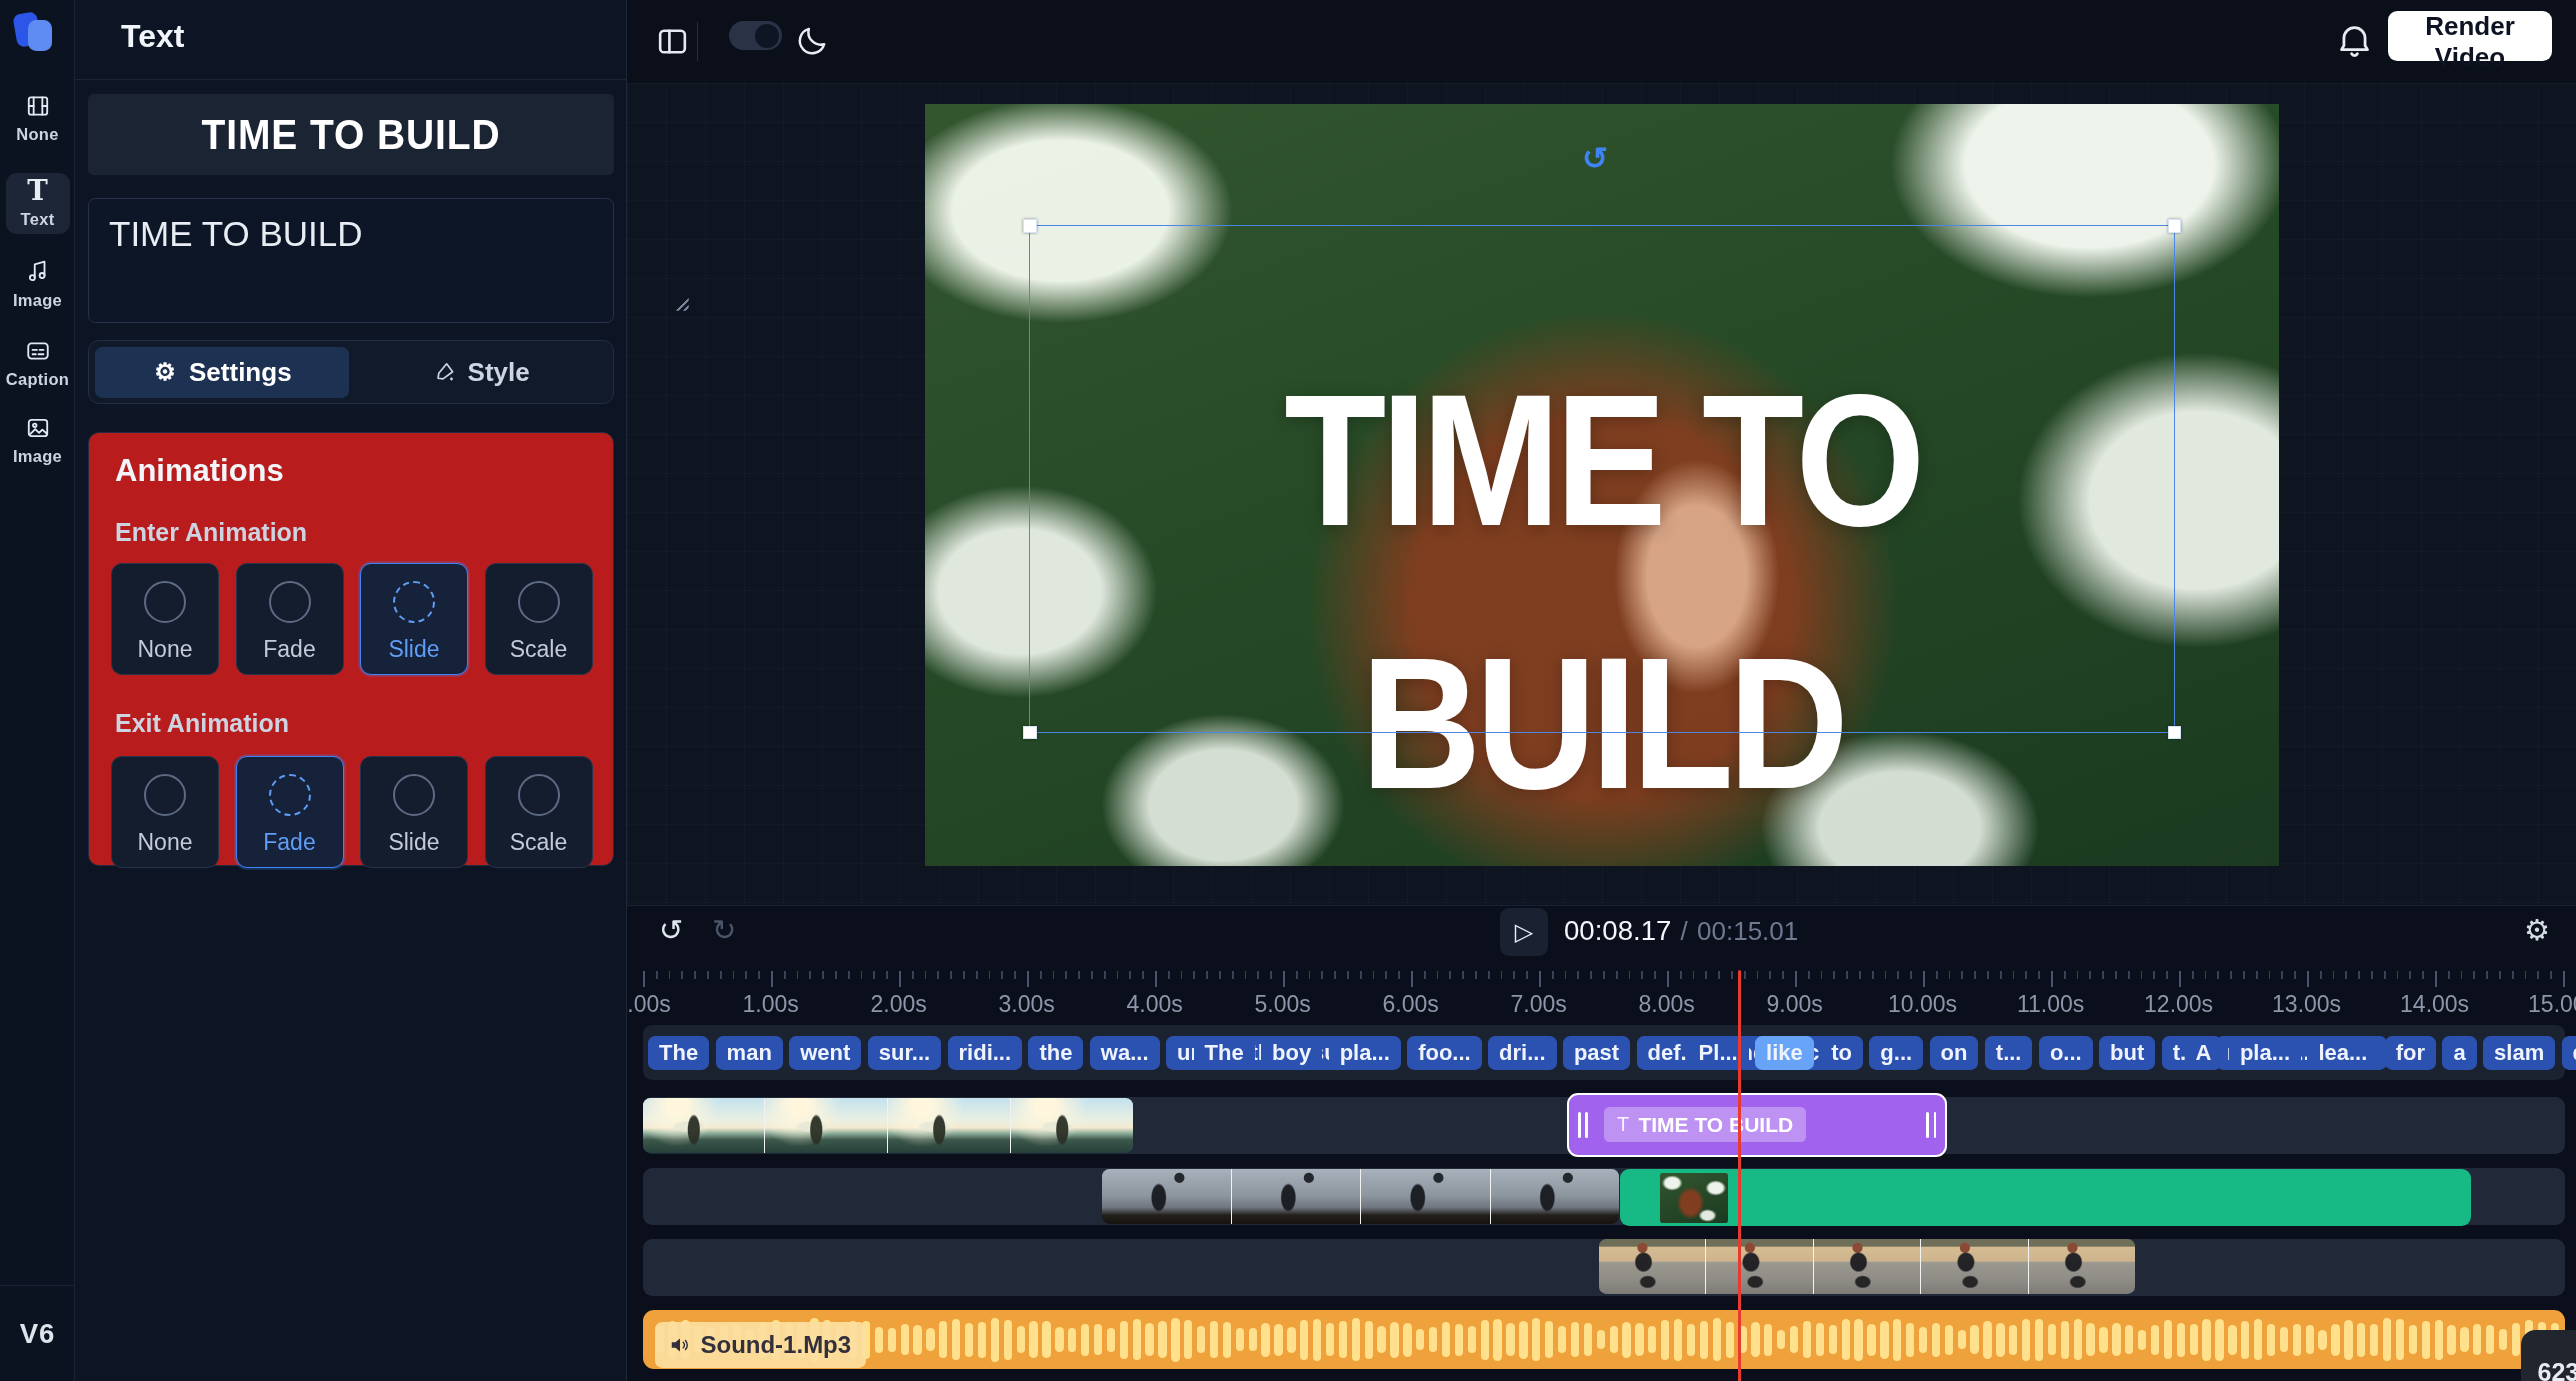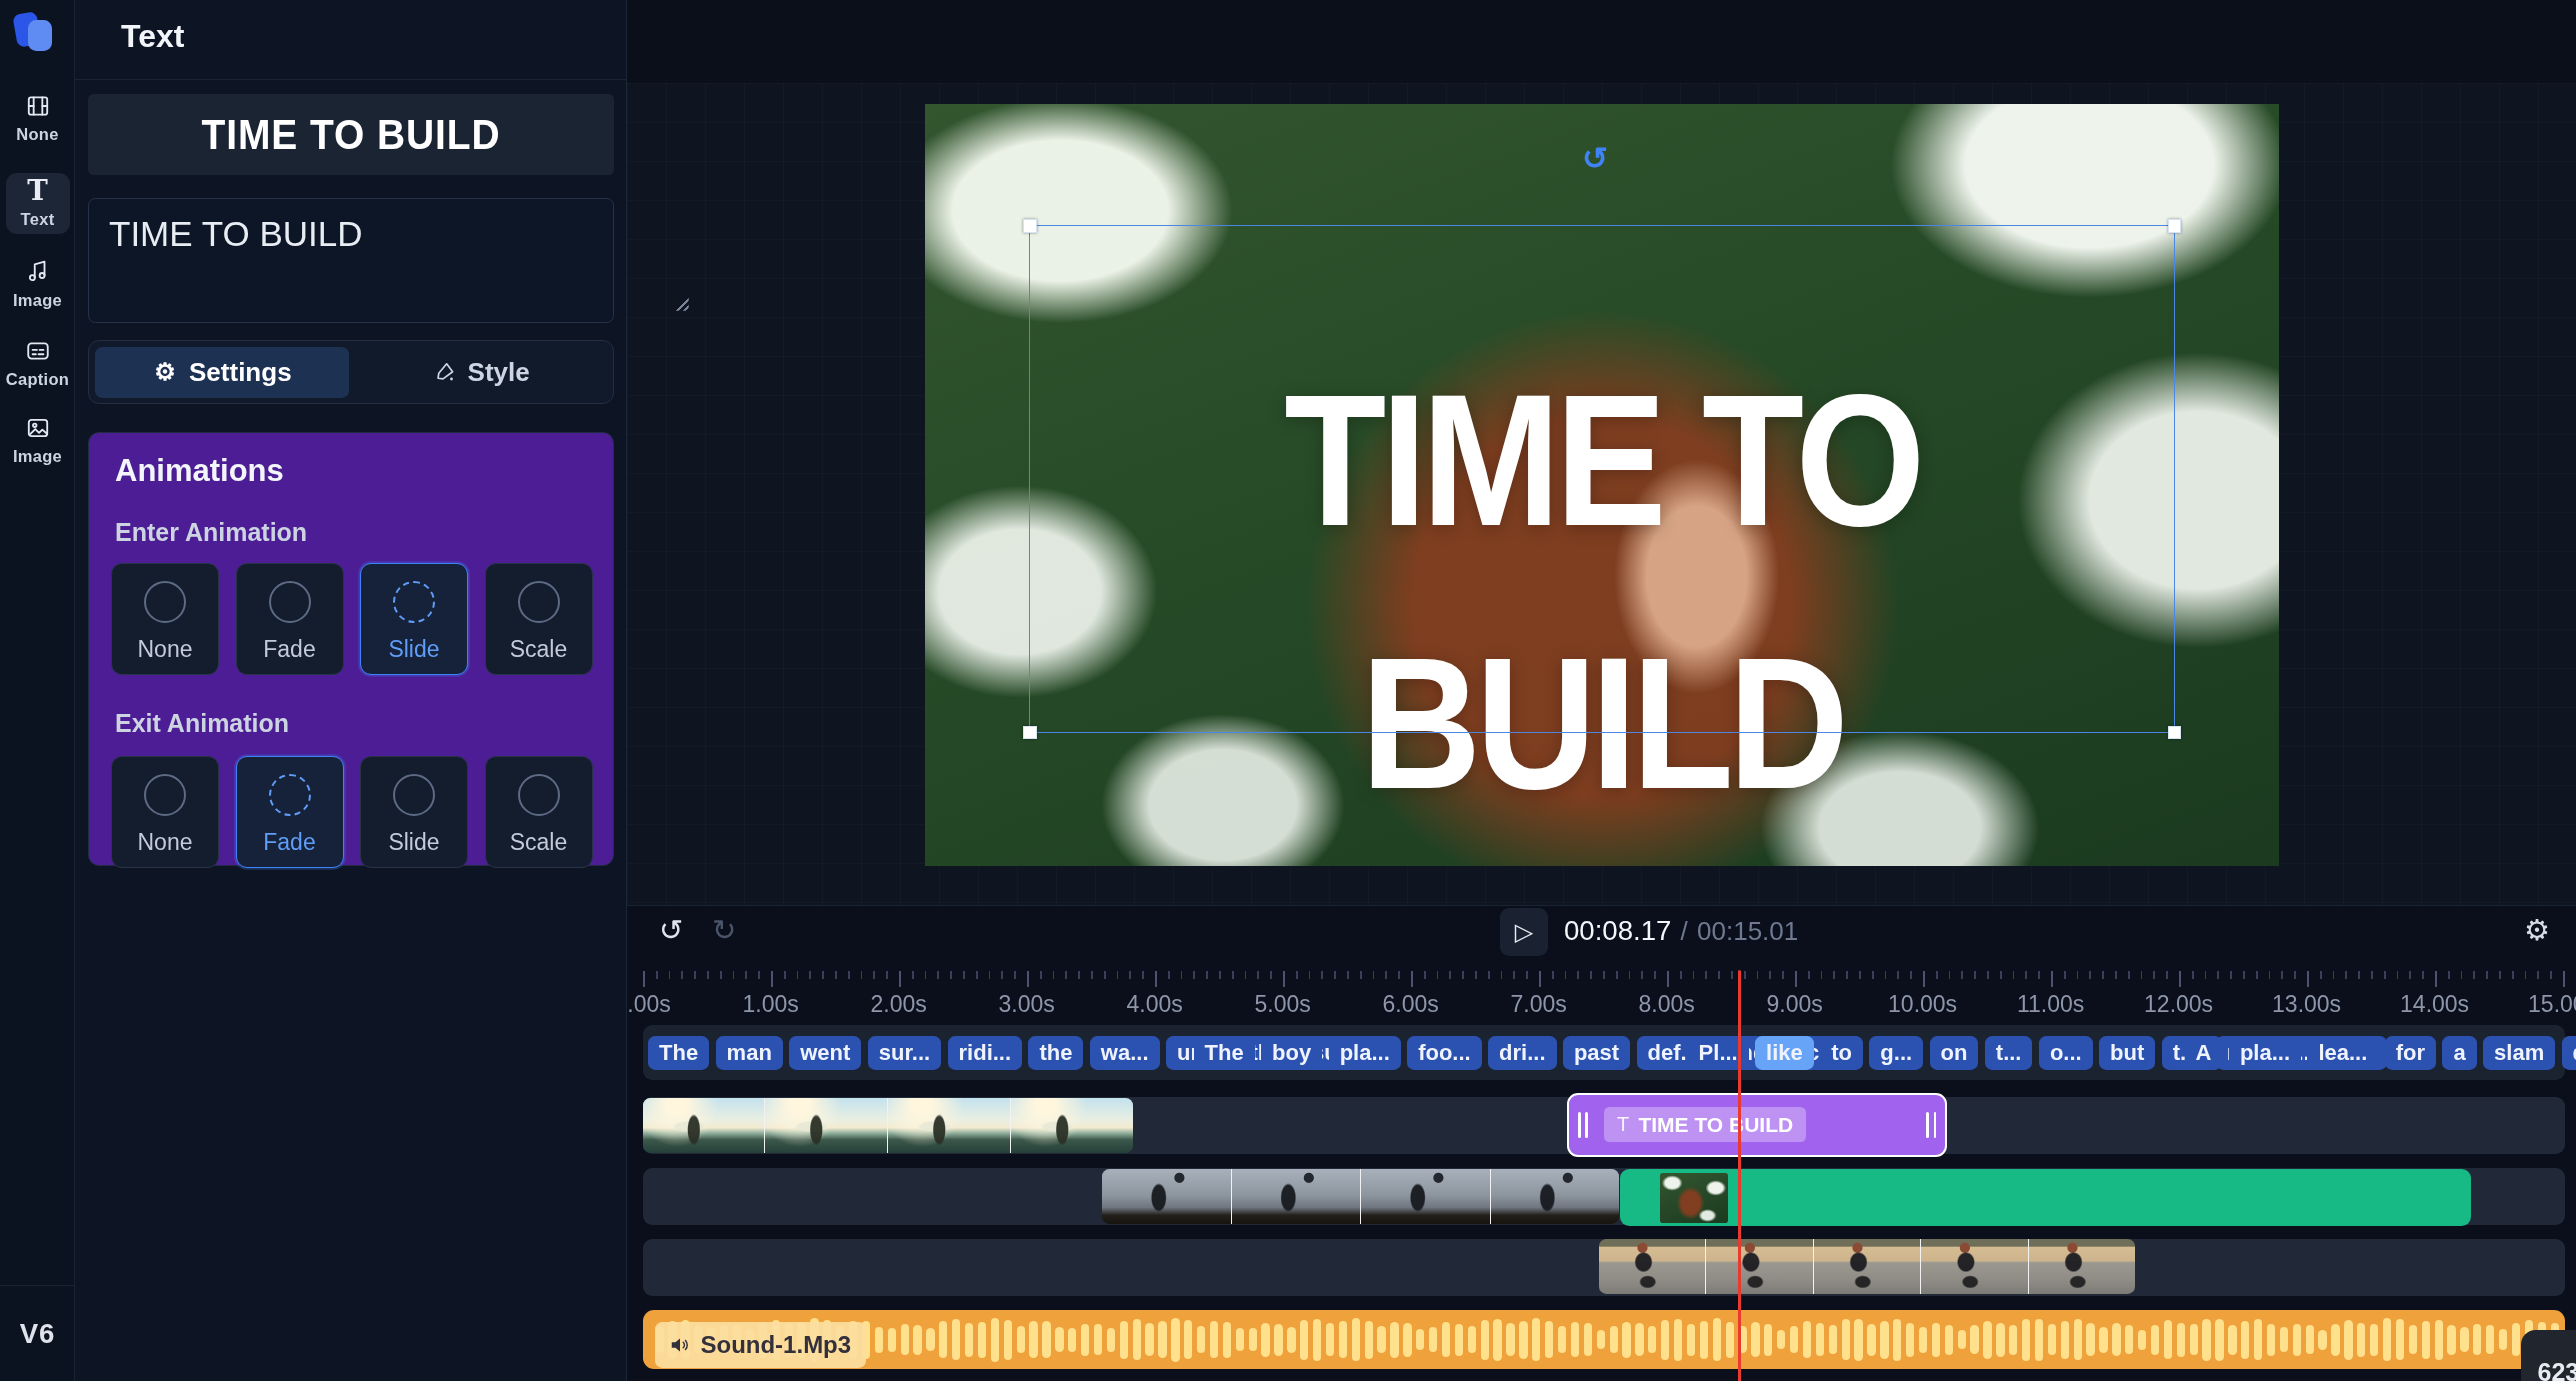--- a/index.html
+++ b/index.html
@@ -41,21 +41,21 @@
                  background:repeating-linear-gradient(135deg, transparent 0 2.8px, #7a8498 2.8px 4.6px); z-index:6;
                  clip-path:polygon(100% 0, 100% 100%, 0 100%); }
 
   #tabs { position:absolute; left:13px; top:340px; width:526px; height:64px; background:#101a2b;
           border:0.9px solid #232e45; border-radius:11px; padding:5.5px; display:flex; gap:3.7px; }
   .tab { flex:1; border-radius:7.3px; display:flex; align-items:center; justify-content:center; gap:11px;
          font-size:26px; font-weight:600; color:#cdd5e2; cursor:pointer; }
   .tab.active { background:#1d3153; color:#ffffff; }
   .tab .t-ic { width:26px; height:26px; display:flex; align-items:center; justify-content:center; font-size:24px; }
 
-  #anim-card { position:absolute; left:13px; top:432px; width:526px; height:434px; background:#4c1d95;
+  #anim-card { position:absolute; left:13px; top:432px; width:526px; height:434px; background:#b91c1c;
                border:0.9px solid #222d43; border-radius:11px; }
   #anim-title { position:absolute; left:26px; top:20px; font-size:31px; font-weight:700; color:#f2f5fa; }
   .anim-label { position:absolute; left:26px; font-size:25px; font-weight:600; color:#ccd4e2; }
   #enter-label { top:85px; }
   #exit-label  { top:276px; }
   .anim-row { position:absolute; left:22px; width:487px; display:flex; gap:16.5px; }
   #enter-row { top:130px; }
   #exit-row  { top:323px; }
   .anim-box { width:108px; height:112px; background:#141d2e; border:1.8px solid #283349; border-radius:11px;
               position:relative; cursor:pointer; }
@@ -327,20 +327,44 @@
             <div class="a-lb">Slide</div>
           </div>
           <div class="anim-box">
             <div class="circ"></div>
             <div class="a-lb">Scale</div>
           </div>
         </div>
     </div>
   </section>
 
+  <header id="topbar">
+    <div id="panel-toggle">
+      <svg class="stroke" viewBox="0 0 24 24" width="37" height="37">
+        <rect x="4" y="5" width="16" height="14" rx="2.5"></rect>
+          <line x1="10" y1="5" x2="10" y2="19"></line>
+      </svg>
+    </div>
+    <div id="topbar-divider"></div>
+    <div id="theme-switch">
+      <div class="knob"></div>
+    </div>
+    <div id="moon-icon">
+      <svg class="stroke" viewBox="0 0 24 24" width="35" height="35">
+        <path d="M20 14.5A8.5 8.5 0 0 1 9.5 4a8.5 8.5 0 1 0 10.5 10.5z"></path>
+      </svg>
+    </div>
+    <div id="bell-button">
+      <svg class="stroke" viewBox="0 0 24 24" width="39" height="39">
+        <path d="M12 3.5a6.5 6.5 0 0 0-6.5 6.5v4.5L4 17h16l-1.5-2.5V10A6.5 6.5 0 0 0 12 3.5z"></path>
+        <path d="M10.2 19.5a2 2 0 0 0 3.6 0"></path>
+      </svg>
+    </div>
+    <button id="render-button">Render Video</button>
+  </header>
 
   <main id="workspace">
     <div id="canvas-image"></div>
     <div id="canvas-overlay-text">
       <div>TIME TO</div>
       <div>BUILD</div>
     </div>
     <div id="rotate-handle">↺</div>
     <div id="selection-box">
       <div class="sel-handle sel-tl"></div>

